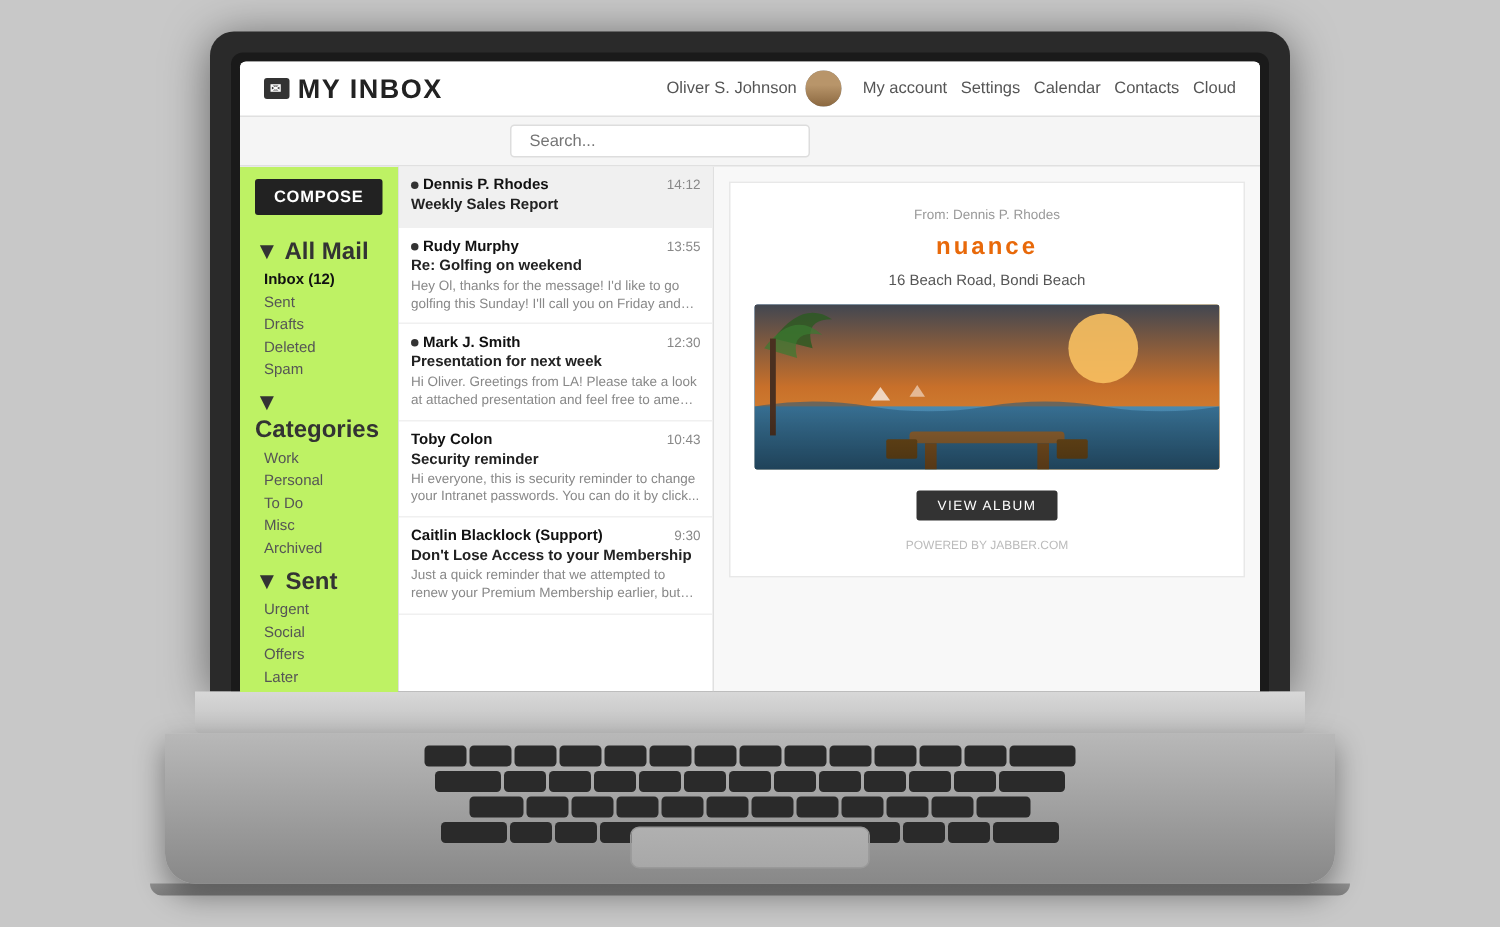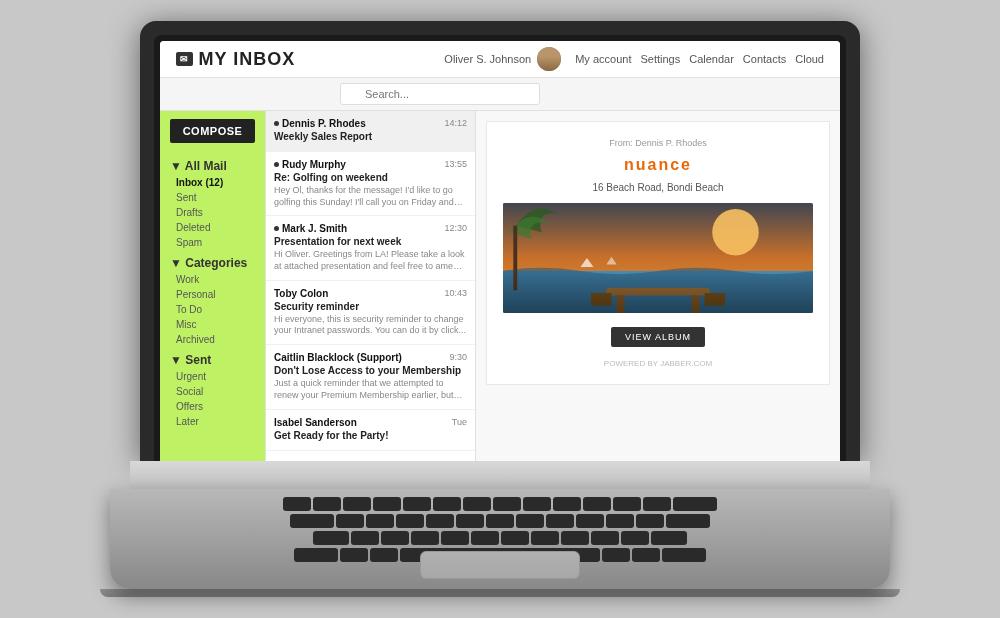--- a/index.html
+++ b/index.html
@@ -128,21 +128,21 @@
     
     .search-bar {
       background: #f5f5f5;
       border-bottom: 1px solid #e0e0e0;
       padding: 5px 16px 5px 180px;
       flex-shrink: 0;
     }
 
     .search-input {
       width: 200px;
-      padding: 4px 24px;
+      padding: 4px 12px;
       border: 1px solid #ddd;
       border-radius: 3px;
       font-size: 11px;
       background: #fff;
       color: #999;
     }
 
     
     .main-content {
       display: flex;
@@ -171,21 +171,21 @@
       font-size: 11px;
       font-weight: bold;
       cursor: pointer;
       border-radius: 2px;
       letter-spacing: 0.5px;
     }
 
     .sidebar-section-title {
       color: #333;
       font-weight: bold;
-      font-size: 12px;
+      font-size: 16px;
       padding: 6px 10px 2px 10px;
     }
 
     .sidebar-item {
       padding: 2px 10px 2px 16px;
       color: #555;
       font-size: 10px;
       cursor: pointer;
     }
 
@@ -515,28 +515,20 @@
 
             <div class="email-item">
               <div class="email-header">
                 <div class="email-sender">Caitlin Blacklock (Support)</div>
                 <span class="email-time">9:30</span>
               </div>
               <div class="email-subject">Don't Lose Access to your Membership</div>
               <div class="email-preview">Just a quick reminder that we attempted to renew your Premium Membership earlier, but were un...</div>
             </div>
 
-            <div class="email-item">
-              <div class="email-header">
-                <div class="email-sender">Isabel Sanderson</div>
-                <span class="email-time">Tue</span>
-              </div>
-              <div class="email-subject">Get Ready for the Party!</div>
-
-            </div>
 
           </div>
 
           <div class="email-preview-pane">
             <div class="preview-content">
               <div class="preview-from-label">From: Dennis P. Rhodes</div>
               <div class="brand-logo">nuance</div>
               <div class="brand-address">16 Beach Road, Bondi Beach</div>
               <div class="preview-image">
                 

